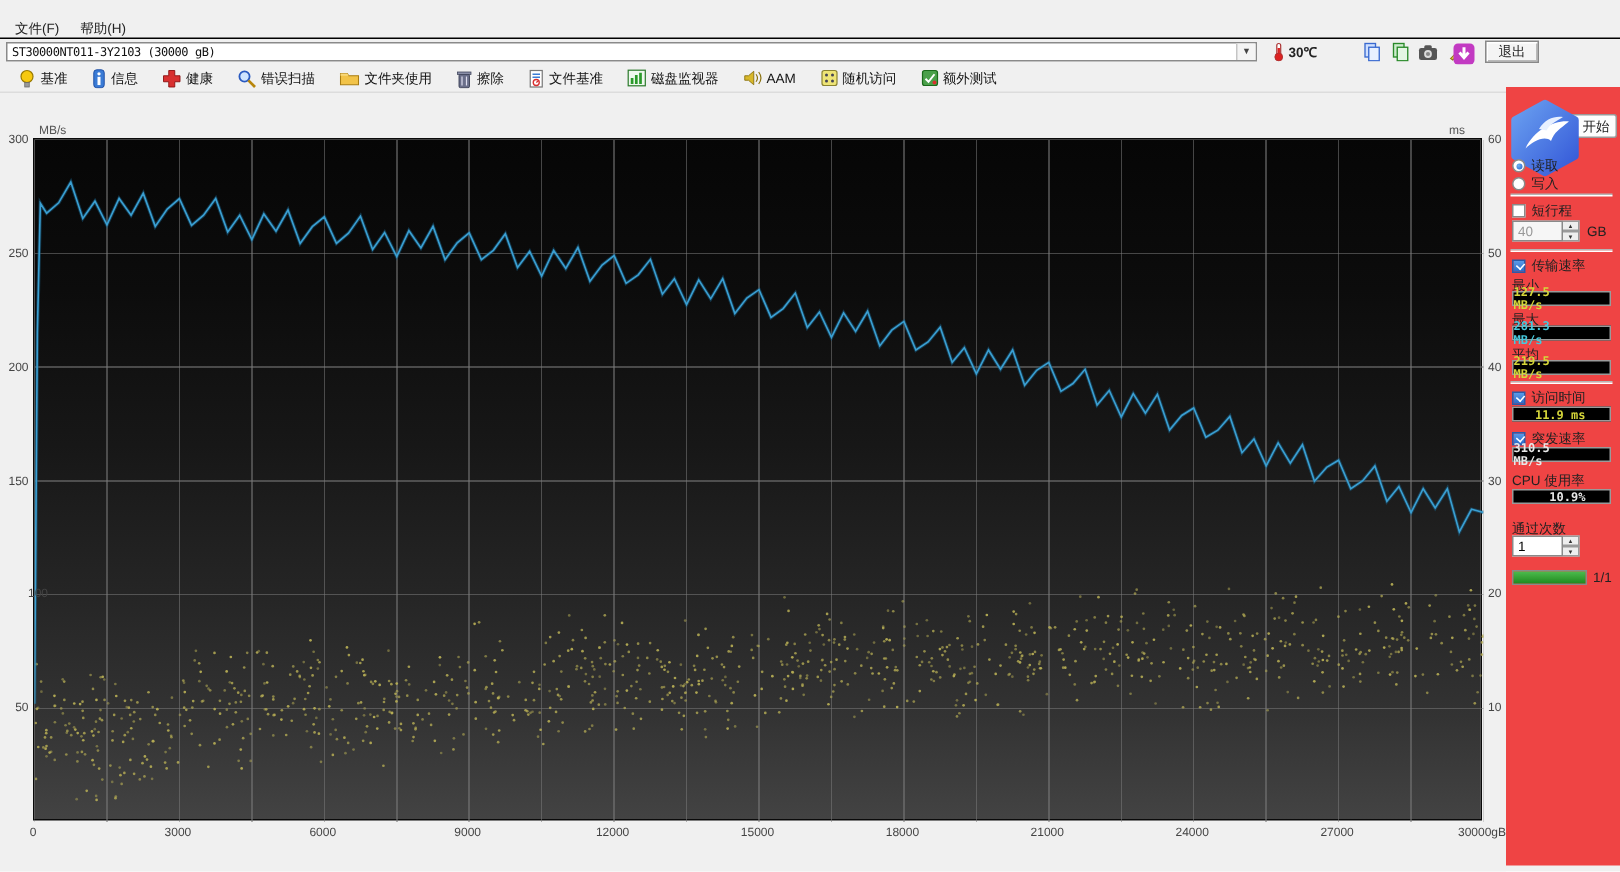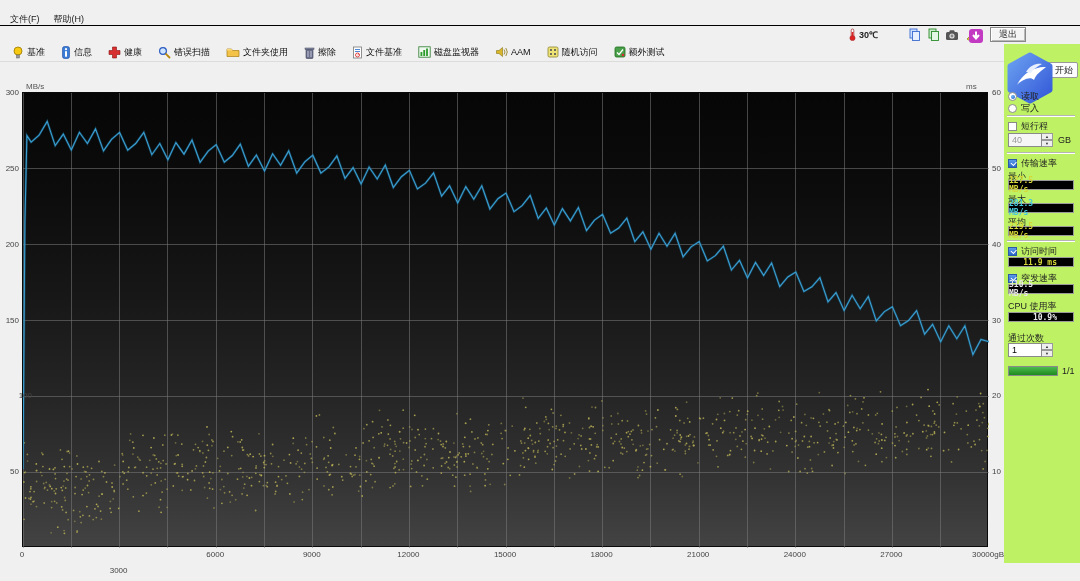--- a/index.html
+++ b/index.html
@@ -54,21 +54,21 @@
   
   #chart-area { left:0; top:62px; width:1004px; height:519px; background:#f0f0f0; }
   #plot { position:absolute; left:22px; top:30px; width:966px; height:455px;
     background:linear-gradient(180deg,#060606 0%,#0c0c0c 22%,#171717 45%,#262626 68%,#333 85%,#434343 100%);
     border:1px solid #0a0a0a; }
   #plot svg { display:block; width:966px; height:455px; }
   .axis-label { position:absolute; font-size:8px; color:#555; }
   .tick-label { position:absolute; font-size:8px; color:#444; white-space:nowrap; }
 
   
-  #panel { left:1004px; top:44px; width:76px; height:519px; background:#bef264; }
+  #panel { left:1004px; top:58px; width:76px; height:519px; background:#ef4444; }
   #start-btn { position:absolute; left:30px; top:18px; width:44px; height:16px;
     background:#fdfdfd; border:1px solid #9a9a9a; border-radius:2px;
     display:flex; align-items:center; justify-content:flex-end; padding-right:4px; font-size:9px; }
   #logo { position:absolute; left:0px; top:8px; width:52px; height:52px; }
   .radio-row, .check-row { position:absolute; left:4px; display:flex; align-items:center; gap:4px; }
   .radio { width:9px; height:9px; border-radius:50%; border:1px solid #8a8a8a; background:#fff; position:relative; }
   .radio.sel::after { content:""; position:absolute; left:1.5px; top:1.5px; width:4px; height:4px;
     border-radius:50%; background:radial-gradient(circle at 35% 35%, #6fb3f0, #1f5fd0); }
   .checkbox { width:9px; height:9px; border:1px solid #8a8a8a; background:#fff; position:relative; }
   .checkbox.on { background:linear-gradient(180deg,#5a9ae8,#2a6ac8); border-color:#2a5aa8; }
@@ -96,20 +96,24 @@
 
 <div id="app">
 
 
   <div class="abs" id="menubar">
     <div class="menu-item">文件(F)</div>
     <div class="menu-item">帮助(H)</div>
   </div>
 
   <div class="abs" id="driverow">
+    <div id="drive-combo">
+      <div id="drive-combo-text">ST30000NT011-3Y2103 (30000 gB)</div>
+      <div id="drive-combo-arrow">▼</div>
+    </div>
     <div id="temp-block">
       <svg width="9" height="13" viewBox="0 0 9 13">
         <rect x="3.2" y="1" width="2.6" height="8" rx="1.3" fill="#fff" stroke="#a33" stroke-width="0.8"></rect>
         <rect x="3.7" y="4" width="1.6" height="5.5" fill="#d22"></rect>
         <circle cx="4.5" cy="10" r="2.6" fill="#d22" stroke="#a33" stroke-width="0.6"></circle>
       </svg>
       <span id="temp-text">30℃</span>
     </div>
     <div class="mini-btn" style="left:905px">
       <svg width="13" height="13" viewBox="0 0 13 13">
@@ -1312,21 +1316,21 @@
         <div class="tick-label" style="right: 985px; top: 253.5px;">150</div>
         <div class="tick-label" style="right: 972px; top: 329.333px;">100</div>
         <div class="tick-label" style="right: 985px; top: 405.167px;">50</div>
         <div class="tick-label" style="left: 992px; top: 26px;">60</div>
         <div class="tick-label" style="left: 992px; top: 101.833px;">50</div>
         <div class="tick-label" style="left: 992px; top: 177.667px;">40</div>
         <div class="tick-label" style="left: 992px; top: 253.5px;">30</div>
         <div class="tick-label" style="left: 992px; top: 329.333px;">20</div>
         <div class="tick-label" style="left: 992px; top: 405.167px;">10</div>
         <div class="tick-label" style="left: 22px; transform: translateX(-50%); top: 488px;">0</div>
-        <div class="tick-label" style="left: 118.6px; transform: translateX(-50%); top: 488px; margin-top: 16px;">3000</div>
+        <div class="tick-label" style="left: 118.6px; transform: translateX(-50%); top: 488px;">3000</div>
         <div class="tick-label" style="left: 215.2px; transform: translateX(-50%); top: 488px;">6000</div>
         <div class="tick-label" style="left: 311.8px; transform: translateX(-50%); top: 488px;">9000</div>
         <div class="tick-label" style="left: 408.4px; transform: translateX(-50%); top: 488px;">12000</div>
         <div class="tick-label" style="left: 505px; transform: translateX(-50%); top: 488px;">15000</div>
         <div class="tick-label" style="left: 601.6px; transform: translateX(-50%); top: 488px;">18000</div>
         <div class="tick-label" style="left: 698.2px; transform: translateX(-50%); top: 488px;">21000</div>
         <div class="tick-label" style="left: 794.8px; transform: translateX(-50%); top: 488px;">24000</div>
         <div class="tick-label" style="left: 891.4px; transform: translateX(-50%); top: 488px;">27000</div>
         <div class="tick-label" style="left: 988px; transform: translateX(-50%); top: 488px;">30000gB</div>
       </div>

